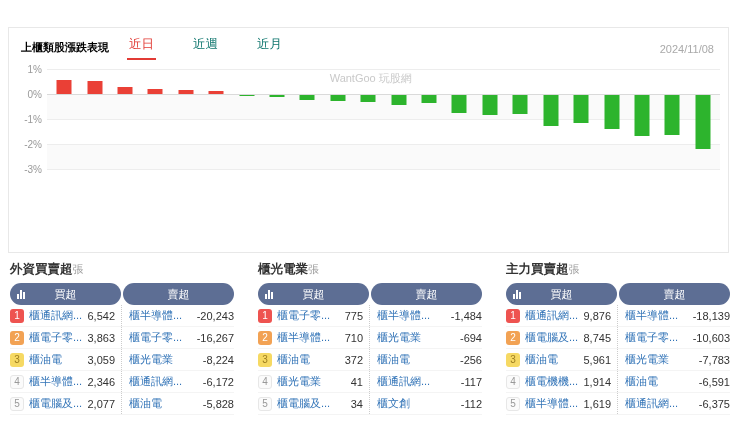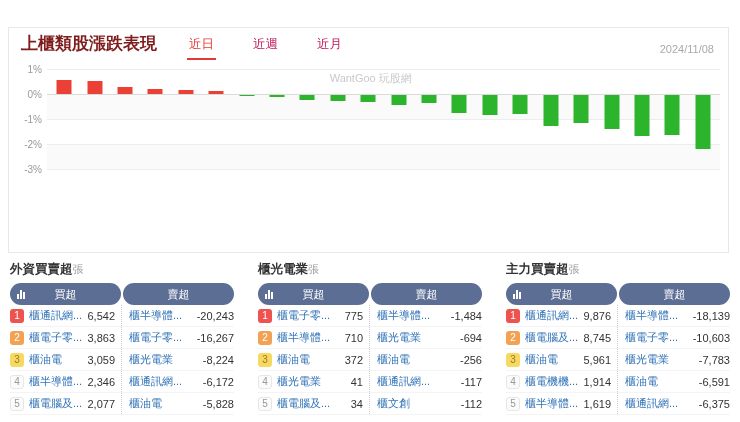--- a/index.html
+++ b/index.html
@@ -7,23 +7,23 @@
   body {
     width:740px; height:422px; position:relative; overflow:hidden;
     background:#fff; font-family:"Liberation Sans", sans-serif;
     -webkit-font-smoothing:antialiased;
   }
   .page-title { position:absolute; left:10px; top:5px; font-size:13px; font-weight:bold; color:#14532d;margin-top:37px; }
 
   
   .card { position:absolute; left:8px; top:27px; width:721px; height:226px; border:1px solid #e8e8e8; background:#fff; }
   .card-head { display:flex; align-items:flex-end; padding:11px 14px 0 12px; height:32px; }
-  .card-title { font-size:17px; font-weight:bold; color:#7f1d1d; margin-right:30px; padding-bottom:5px; }
+  .card-title { font-size:11px; font-weight:bold; color:#000000; margin-right:18px; padding-bottom:5px; }
   .tabs { display:flex; gap:35px; }
-  .tab { font-size:12.5px; color:#be185d; padding:0 2px 5px 2px; border-bottom:2px solid transparent; cursor:pointer; }
+  .tab { font-size:12.5px; color:#0f766e; padding:0 2px 5px 2px; border-bottom:2px solid transparent; cursor:pointer; }
   .tab.active { color:#e23b35; border-bottom-color:#e23b35; }
   .head-date { margin-left:auto; font-size:11px; color:#a9a9a9; padding-bottom:5px; }
 
   .chart { position:relative; margin-top:9px; }
   .plot { position:relative; height:100px; margin-left:38px; margin-right:8px; }
   .band { position:absolute; left:0; right:0; height:25px; background:#fafafa; }
   .gridline { position:absolute; left:0; right:0; height:1px; background:#ededed; }
   .gridline.zero { background:#dadada; }
   .ytick { position:absolute; right:calc(100% + 5px); transform:translateY(-50%); font-size:10px; color:#999; white-space:nowrap; }
   .bars { position:absolute; left:2px; right:2px; top:0; bottom:0; display:flex; }

